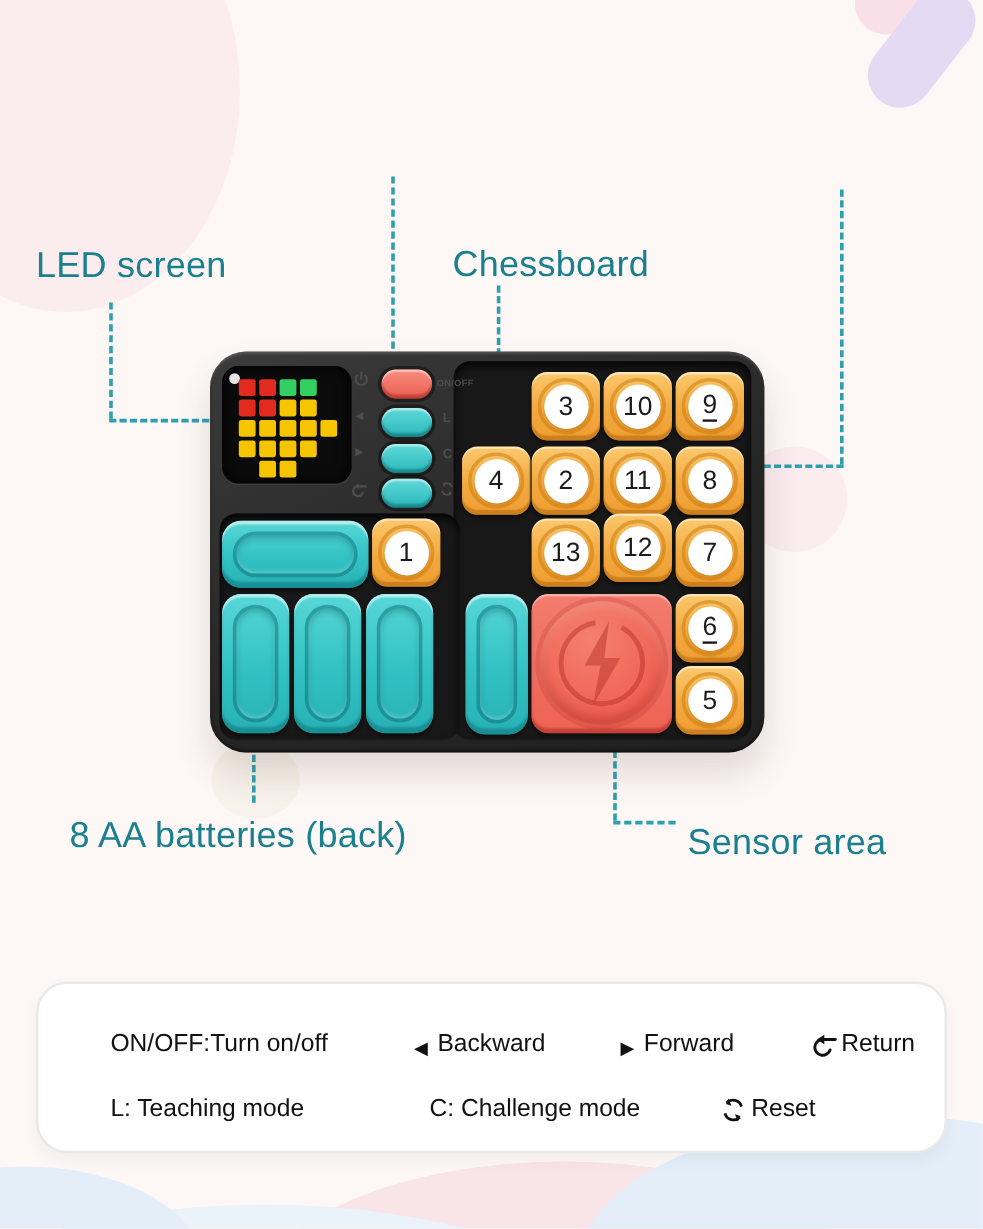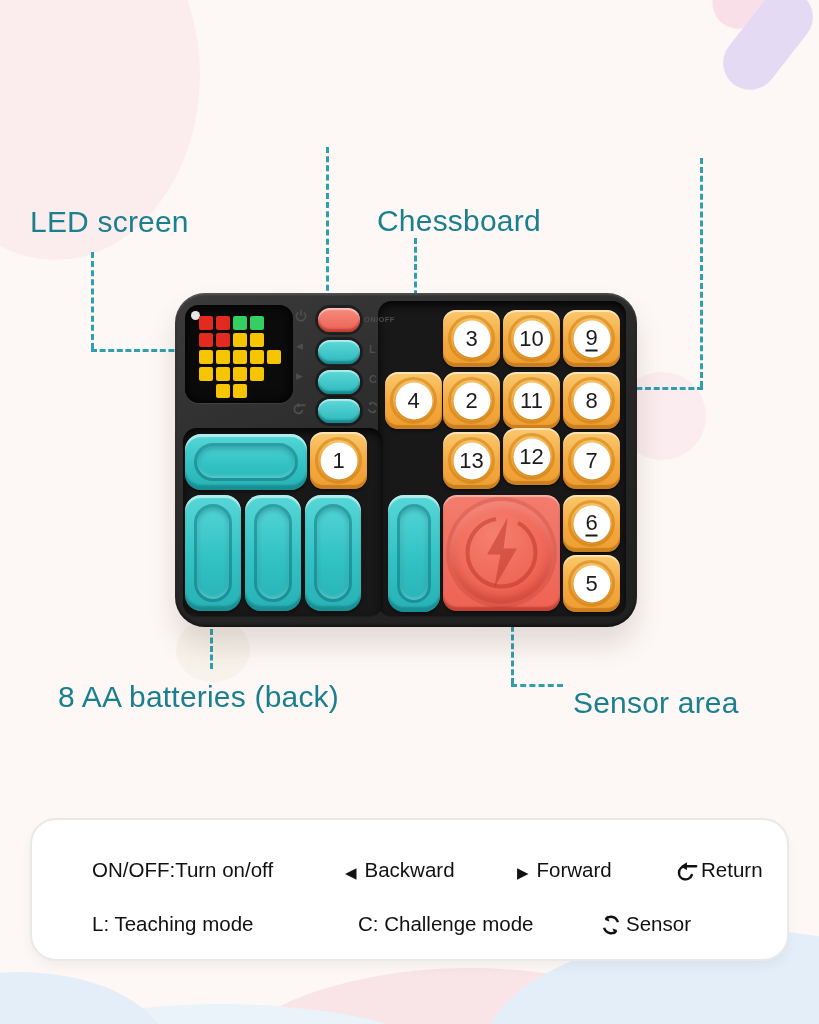--- a/index.html
+++ b/index.html
@@ -328,17 +328,17 @@
     <div class="leg-item r2" style="left:326px;">
       <span>C: Challenge mode</span>
     </div>
     <div class="leg-item r2" style="left:568px; gap:4px;">
       <svg width="22" height="22" viewBox="0 0 24 24">
         <path d="M19.5 9A8 8 0 0 0 6 5.5" fill="none" stroke="#111" stroke-width="2.6"></path>
         <path d="M4.5 15a8 8 0 0 0 13.5 3.5" fill="none" stroke="#111" stroke-width="2.6"></path>
         <path d="M7.8 1.6 5.4 6.6l5 1.5z" fill="#111"></path>
         <path d="M16.2 22.4l2.4-5-5-1.5z" fill="#111"></path>
       </svg>
-      <span>Sensor</span>
+      <span>Reset</span>
     </div>
   </div>
 
 </div>
 
 </body></html>

